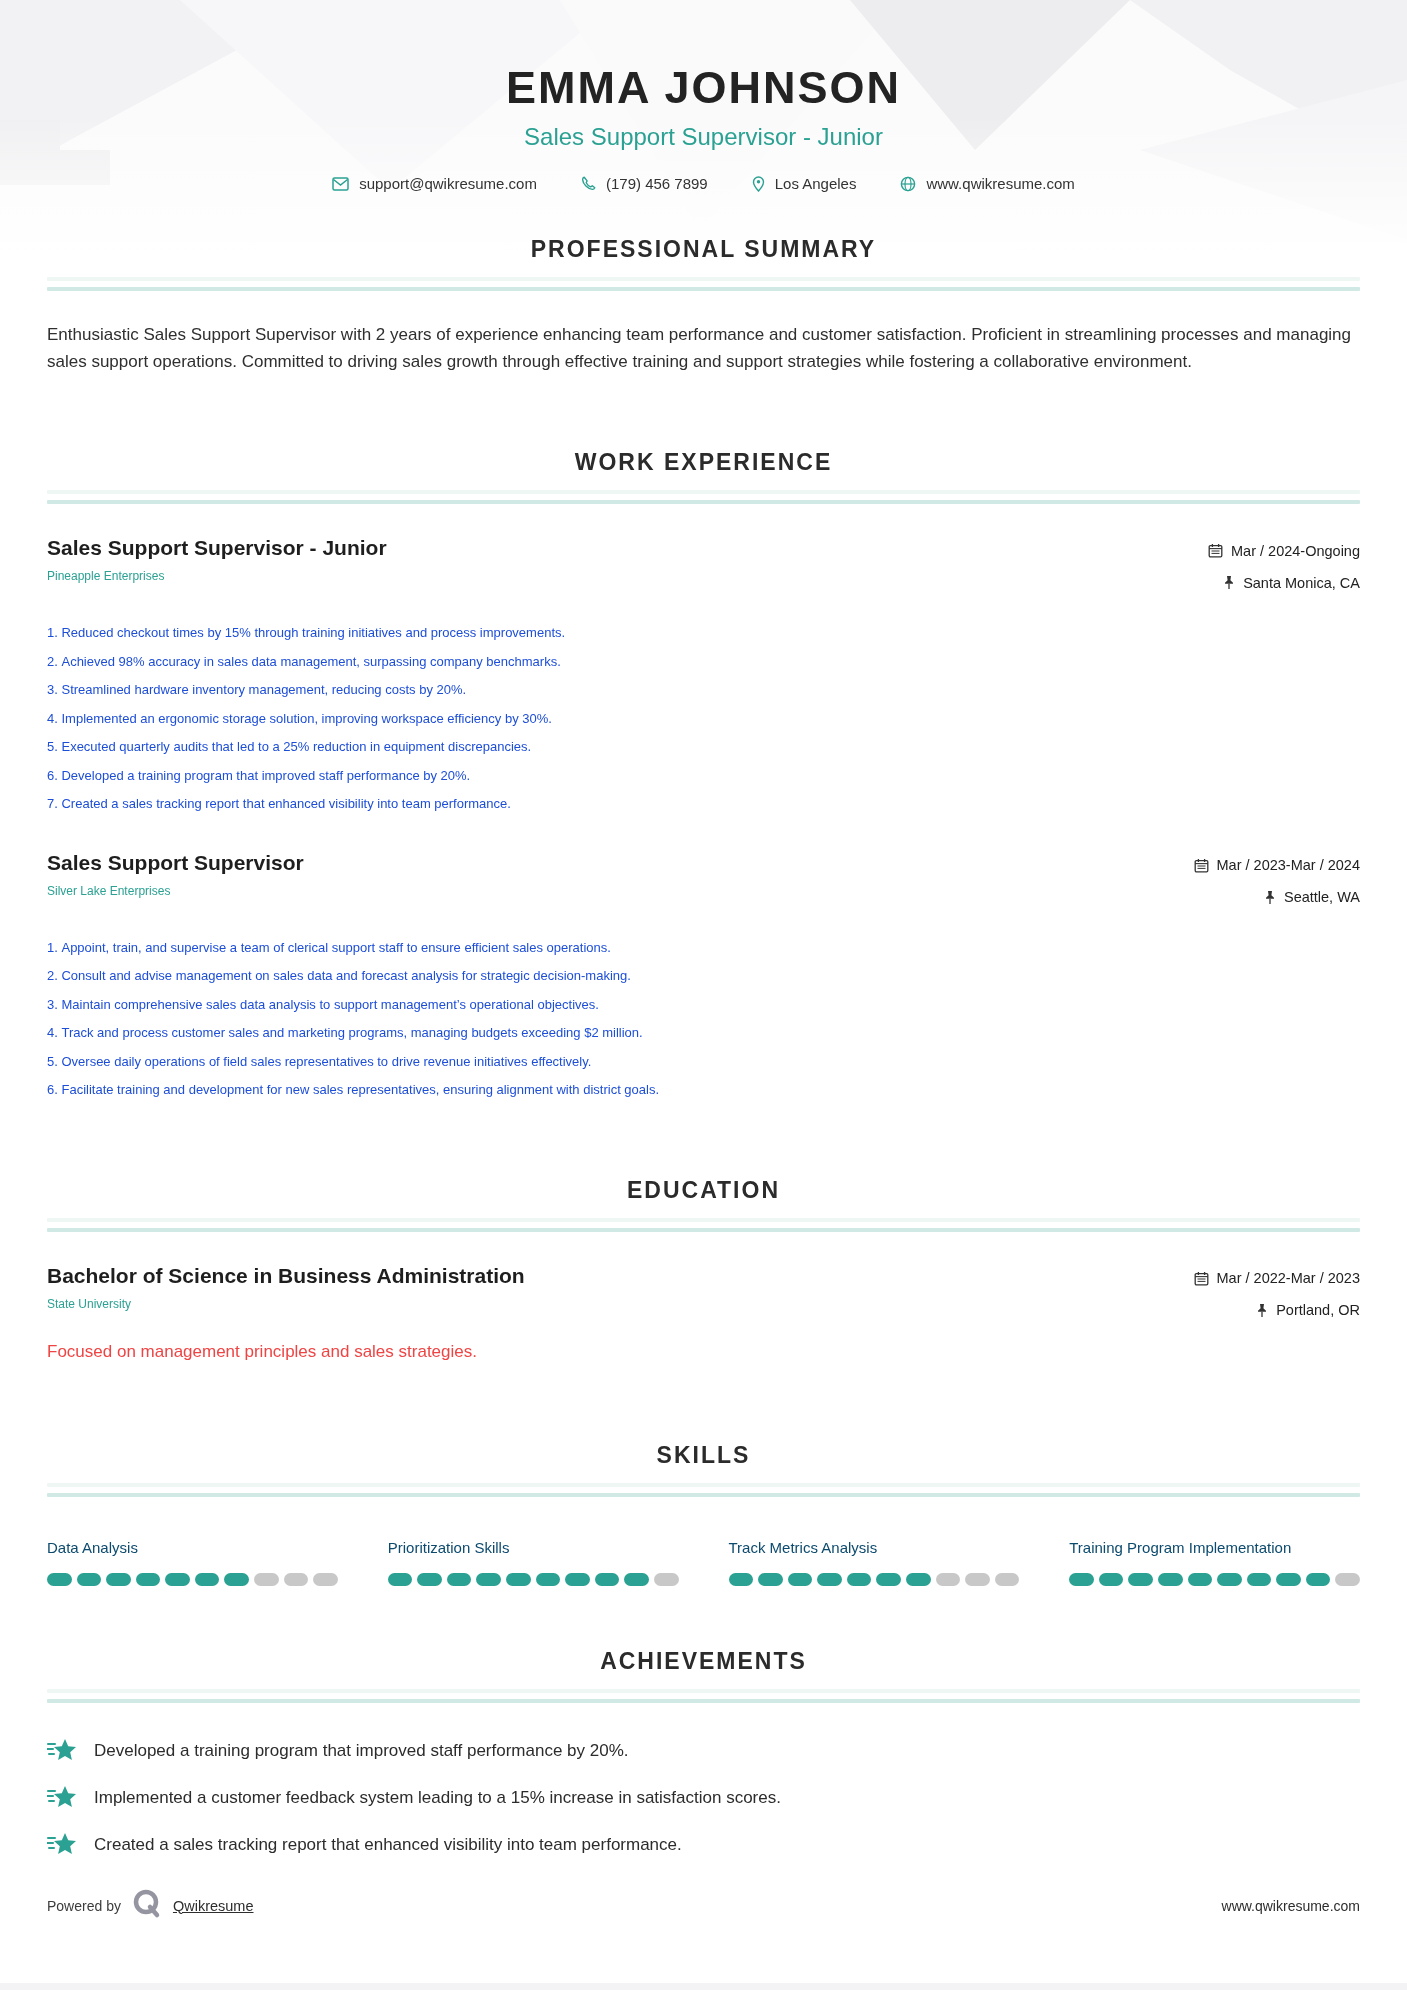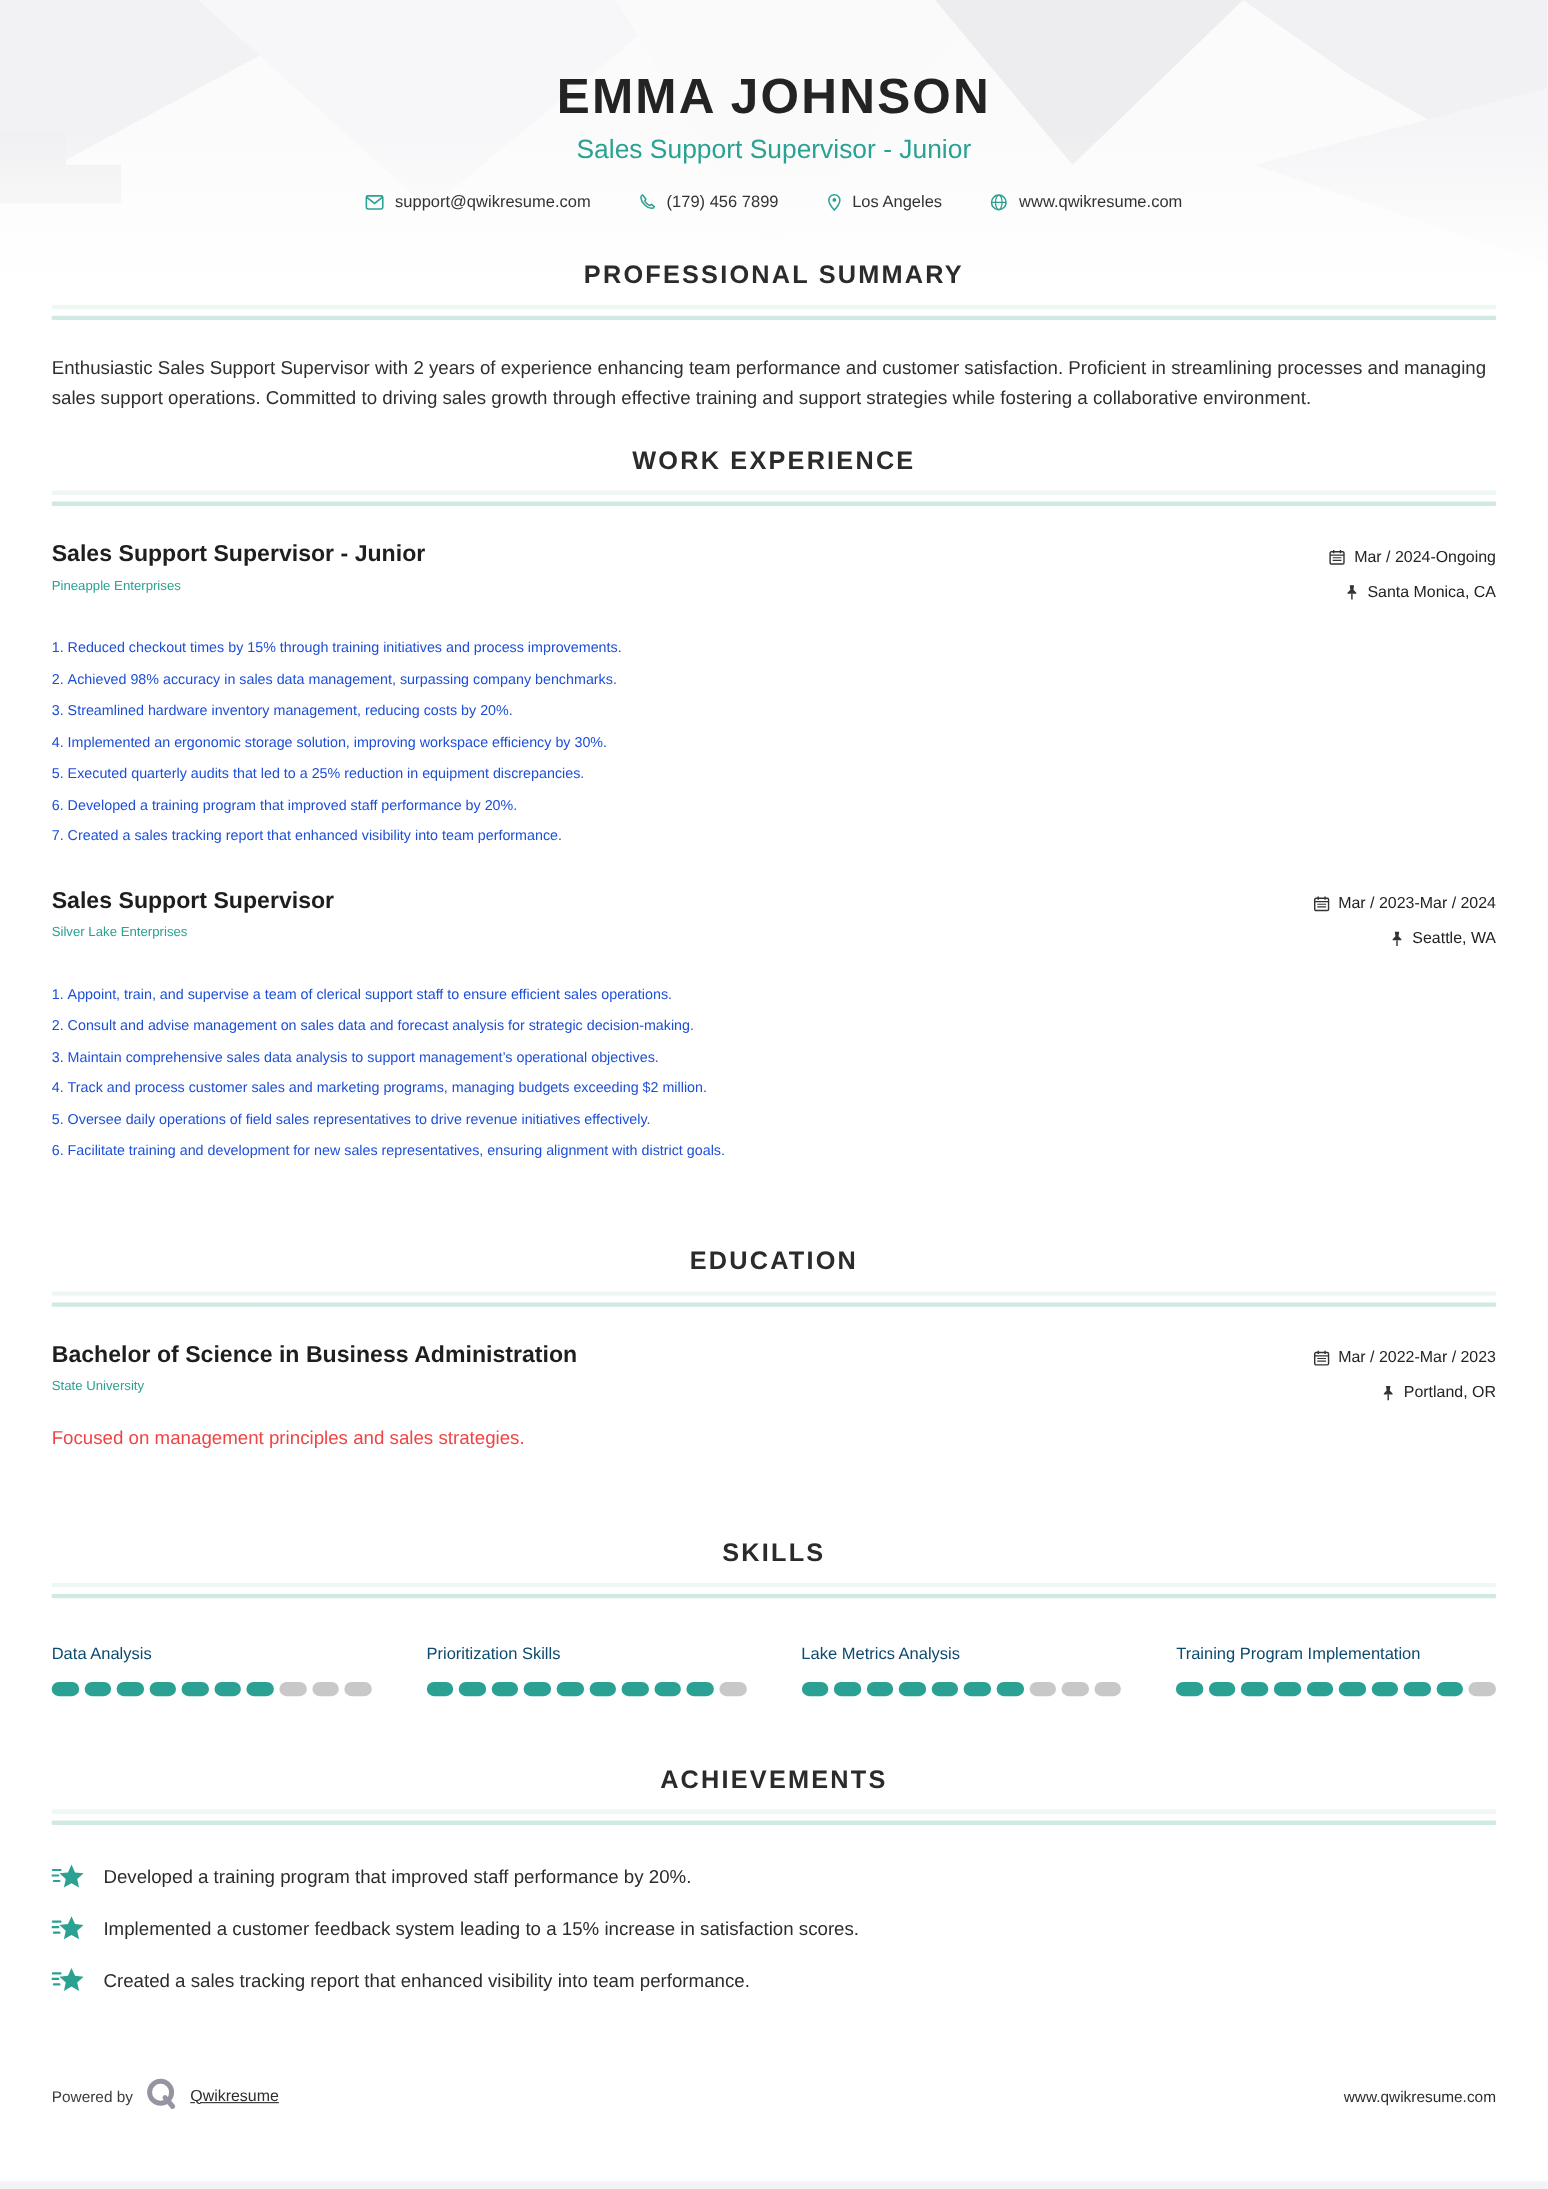--- a/index.html
+++ b/index.html
@@ -20,21 +20,21 @@
   .content { position:relative; padding:0 47px; }
   :root { --accent:#2aa192; --accent-light:#d0e9e4; }
 
   .section { }
   .section-heading { text-align:center; font-size:23px; font-weight:700; letter-spacing:2px; color:#2b2b2b; }
   .section-rule { height:4px; background:var(--accent-light); margin-top:24px; box-shadow:0 -10px 0 #eef7f4; border-radius:1px; }
 
   .summary-section { margin-top:44px; }
   .summary-text { margin-top:30px; font-size:17px; line-height:27px; color:#2f2f2f; }
 
-  .work-section { margin-top:30px; }
+  .work-section { margin-top:74px; }
   .entry { margin-top:32px; }
   .entry-header { display:flex; justify-content:space-between; align-items:flex-start; }
   .entry-title { font-size:21px; font-weight:700; color:#1e1e1e; }
   .entry-company { font-size:12px; color:var(--accent); margin-top:9px; }
   .entry-meta { text-align:right; font-size:14.5px; color:#222; padding-top:2px; }
   .meta-row { display:flex; justify-content:flex-end; align-items:center; gap:8px; height:25px; margin-bottom:7px; }
   .meta-row svg { display:block; }
   .bullets { margin-top:17px; list-style:decimal inside; font-size:13px; line-height:28.5px; color:#1d4ed8; }
   .bullets li { padding:0; }
 
@@ -290,21 +290,21 @@
             <span class="dot filled"></span>
             <span class="dot filled"></span>
             <span class="dot filled"></span>
             <span class="dot filled"></span>
             <span class="dot filled"></span>
             <span class="dot"></span>
           </div>
   </div>
 
   <div class="skill">
-    <div class="skill-label">Lake Metrics Analysis</div>
+    <div class="skill-label">Track Metrics Analysis</div>
     <div class="skill-dots">
             <span class="dot filled"></span>
             <span class="dot filled"></span>
             <span class="dot filled"></span>
             <span class="dot filled"></span>
             <span class="dot filled"></span>
             <span class="dot filled"></span>
             <span class="dot filled"></span>
             <span class="dot"></span>
             <span class="dot"></span>

